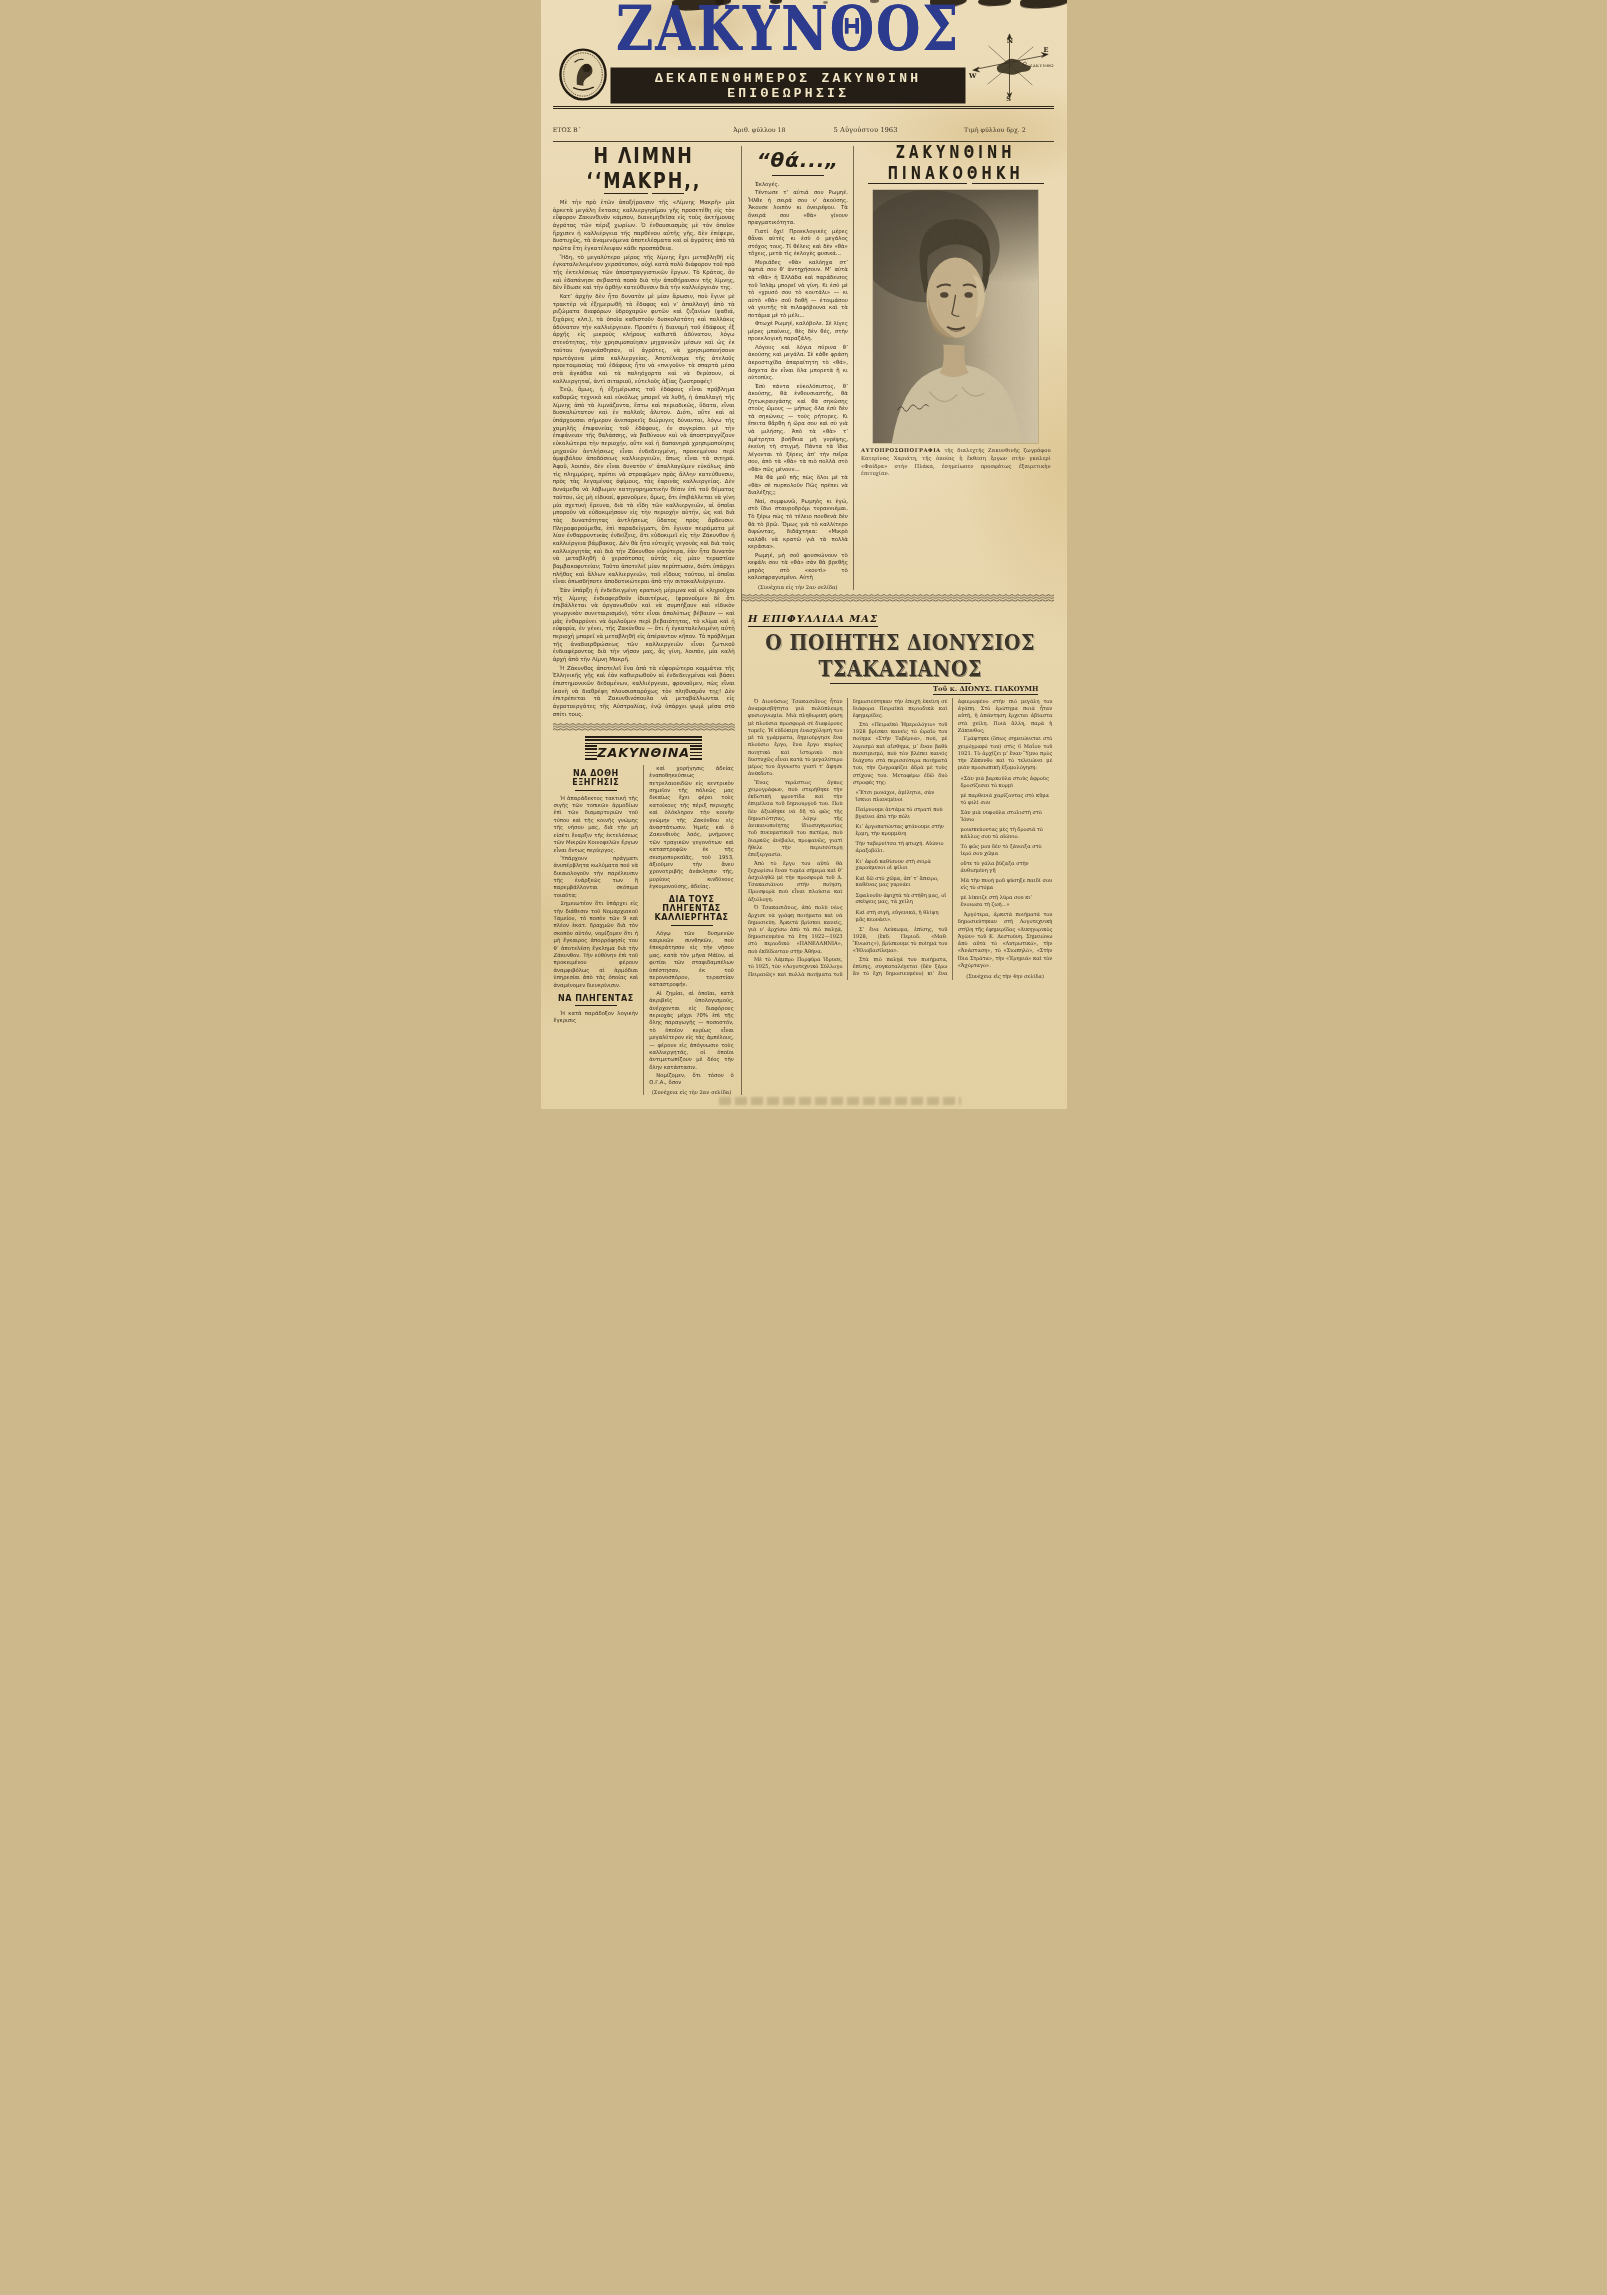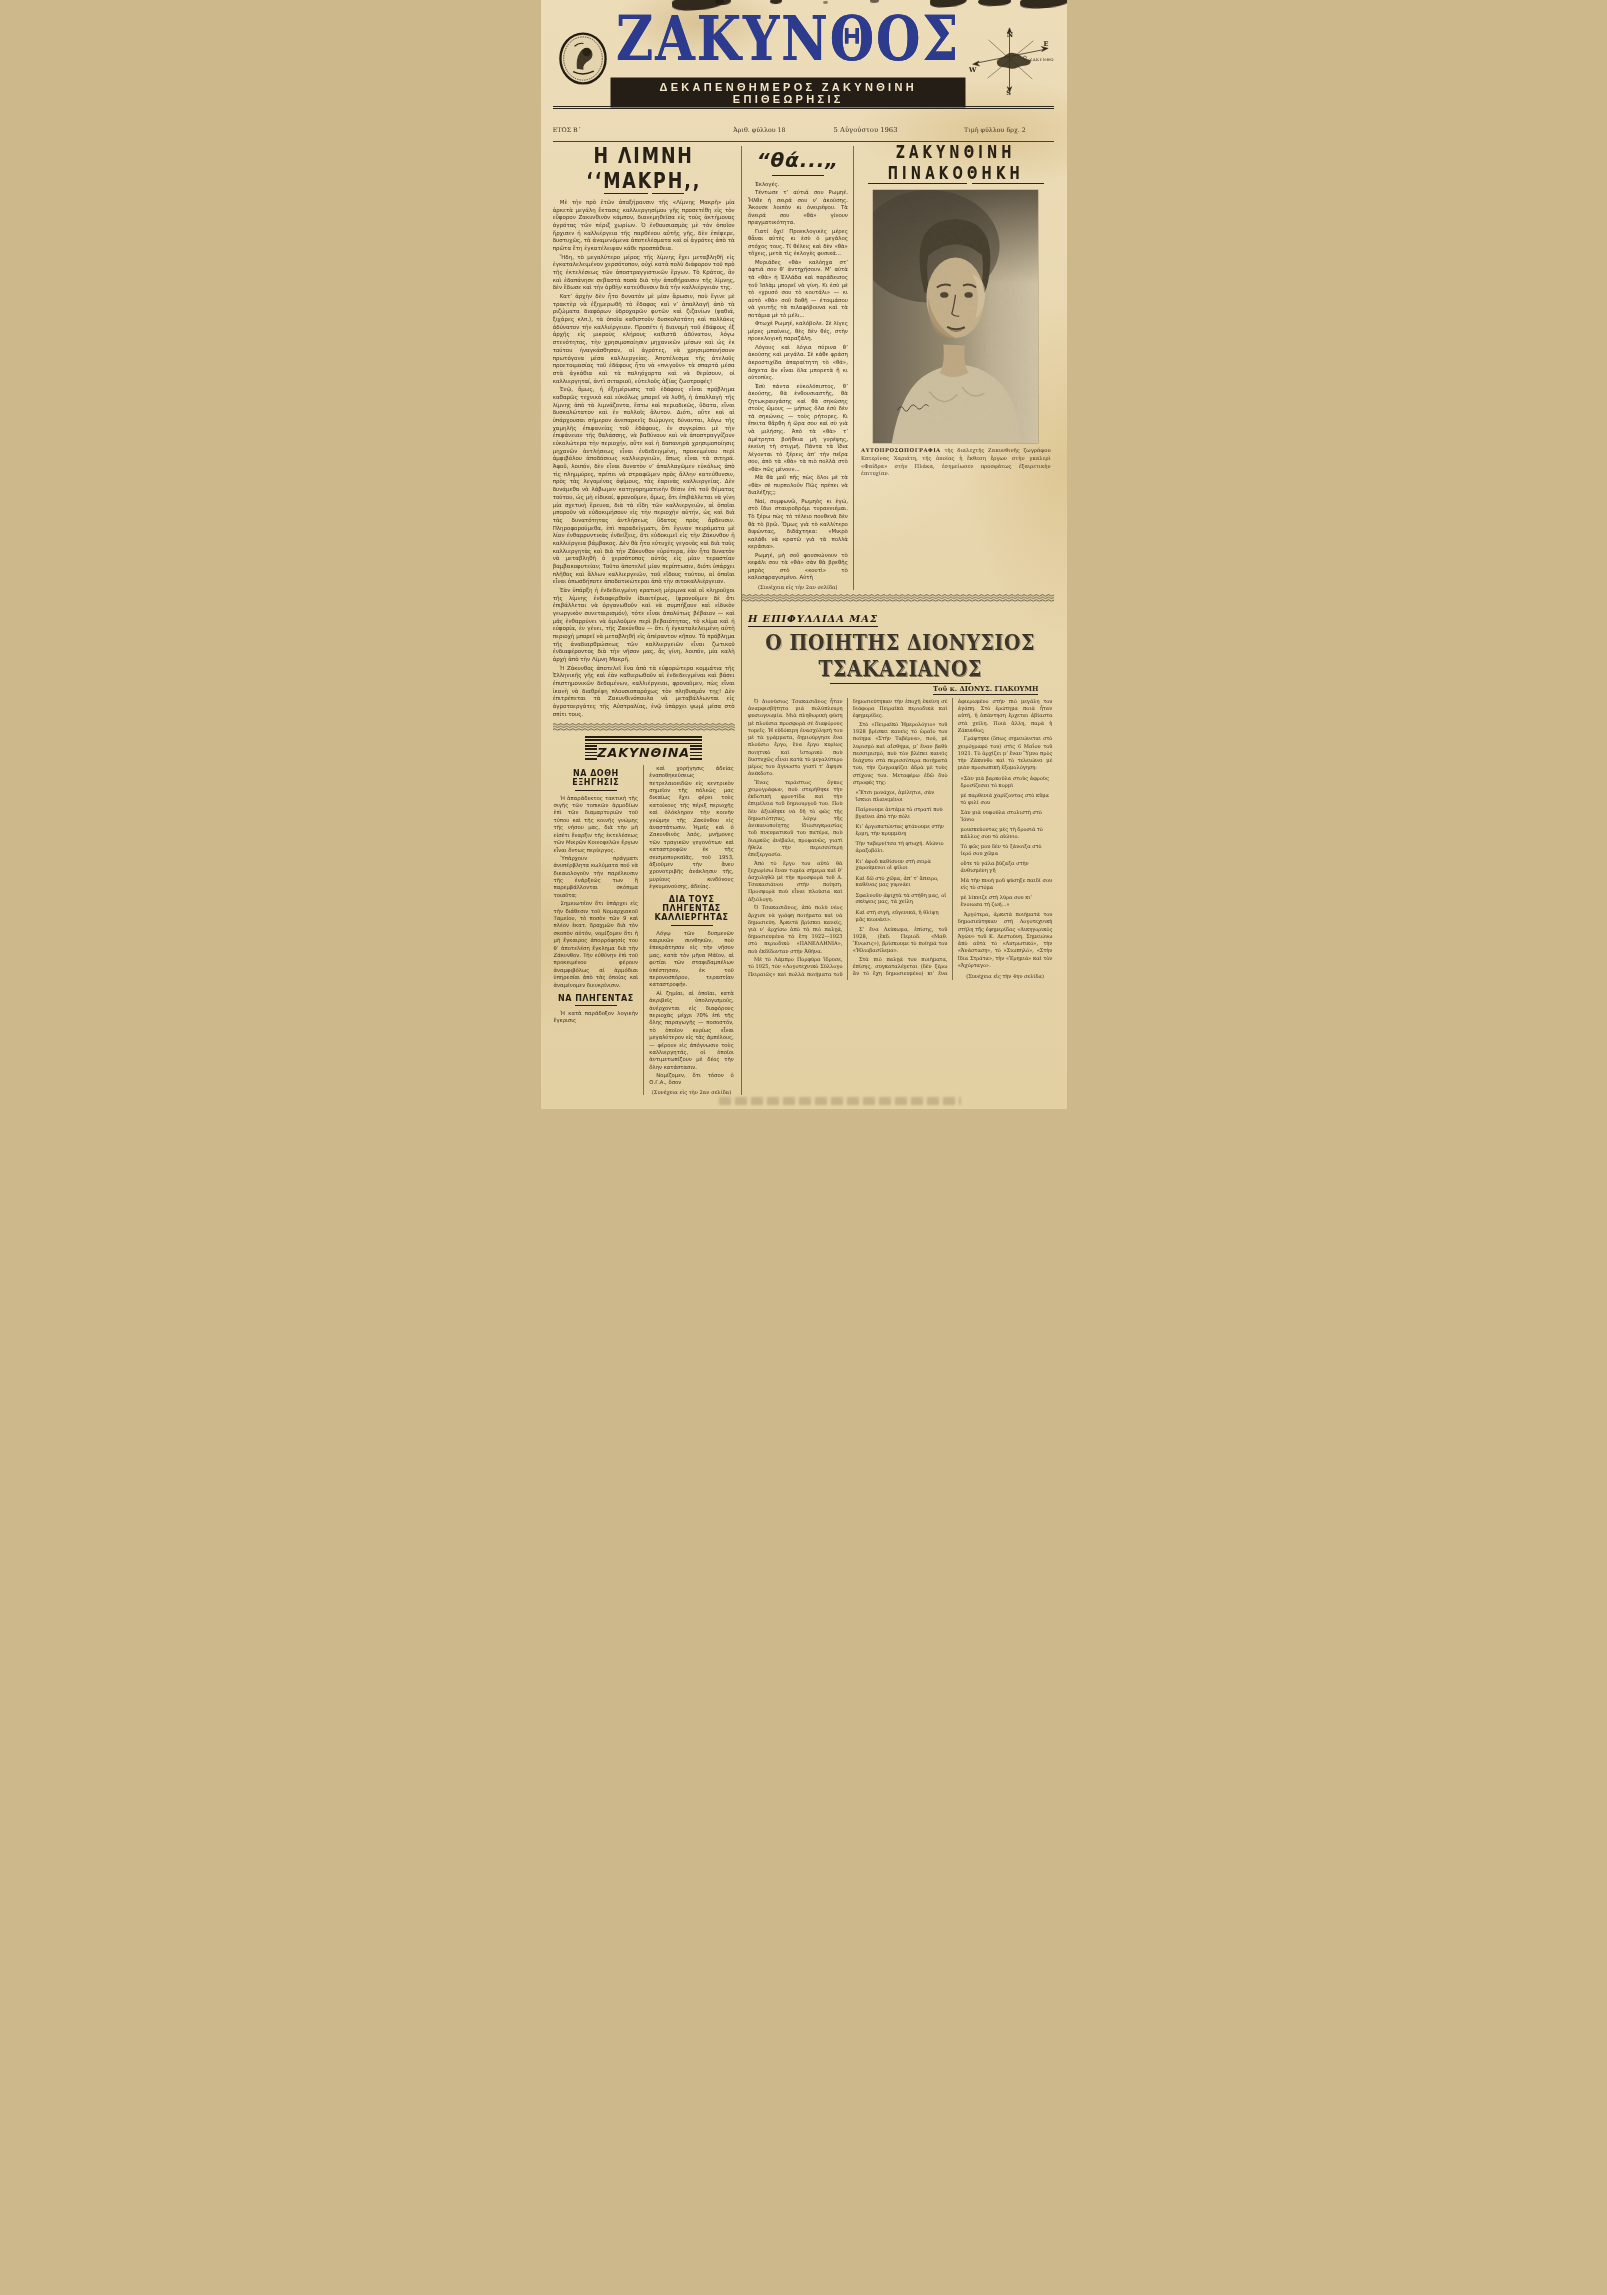--- a/index.html
+++ b/index.html
@@ -10,30 +10,30 @@
       radial-gradient(ellipse 141px 244px at 99% 42%, rgba(190,152,72,.25), transparent 70%),
       radial-gradient(ellipse 122px 56px at 30% 2%, rgba(160,120,50,.25), transparent 70%),
       radial-gradient(ellipse 235px 141px at 4% 84%, rgba(186,152,80,.20), transparent 70%),
       radial-gradient(ellipse 329px 235px at 45% 35%, rgba(255,249,228,.45), transparent 75%),
       linear-gradient(180deg,#ecdcb8 0%,#e7d5ac 55%,#e2cfa2 100%);
   }
   .inner{position:relative;padding:4.7px 12.2px 14px 12.2px;}
   
   .blob{position:absolute;background:#241b12;opacity:.92;filter:blur(0.5px);transform:rotate(-4deg);}
   
-  .masthead{position:relative;display:flex;align-items:center;margin-top:6.6px;height:92px;}
+  .masthead{position:relative;display:flex;align-items:flex-end;margin-top:6.6px;height:92px;}
   .coin{flex:0 0 48px;margin:4.7px 3.8px 0 6.6px;}
   .mast-center{flex:1 1 auto;text-align:center;}
   .paper-title{margin:0;font-family:"DejaVu Serif","Liberation Serif",serif;font-weight:bold;
     font-size:51px;line-height:1;color:#2c3b8d;letter-spacing:1.9px;
     transform:scaleY(1.22);transform-origin:top center;
     text-shadow:0 0 0.5px rgba(44,59,141,.9);}
   .subtitle-bar{display:inline-block;margin-top:19px;background:#251e16;color:#f2e6c5;
-    padding:2.8px 12.2px 2.3px;letter-spacing:3.3px;font-size:11px;font-weight:bold;
-    font-family:Liberation Sans, sans-serif;box-shadow:0 0 0 0.5px #251e16;}
+    padding:2.8px 12.2px 2.3px;letter-spacing:3.3px;font-size:13px;font-weight:bold;
+    font-family:Liberation Mono, monospace;box-shadow:0 0 0 0.5px #251e16;}
   .compass{flex:0 0 89px;margin-top:6.6px;}
   
   .dl-rule{border-top:1.9px solid #2c251a;border-bottom:0.7px solid #2c251a;height:1.4px;margin-top:2.8px;}
   .dateline{position:relative;height:14px;margin-top:17px;font-size:6.3px;color:#3a3224;}
   .dateline span{position:absolute;white-space:nowrap;}
   .dl-etos{left:0;}
   .dl-issue{left:36%;}
   .dl-date{left:56%;font-size:6.8px;}
   .dl-price{left:82%;}
   .dl-bottom{border-top:0.7px solid #4a4130;margin-top:0.9px;}

